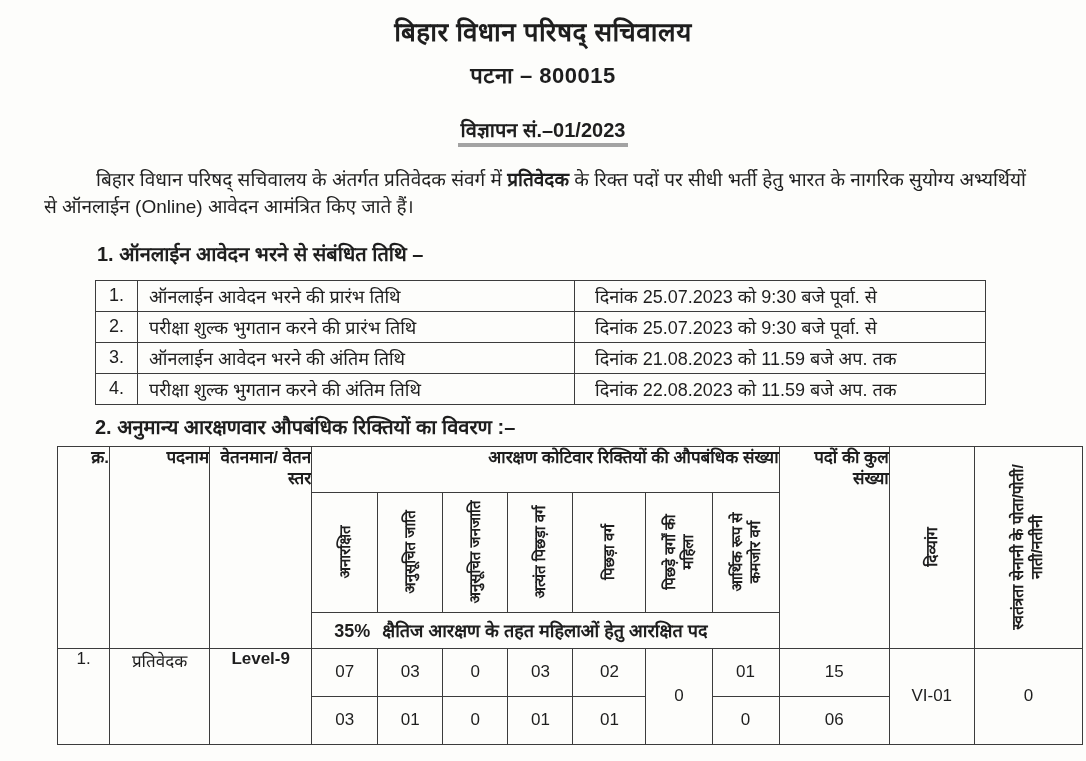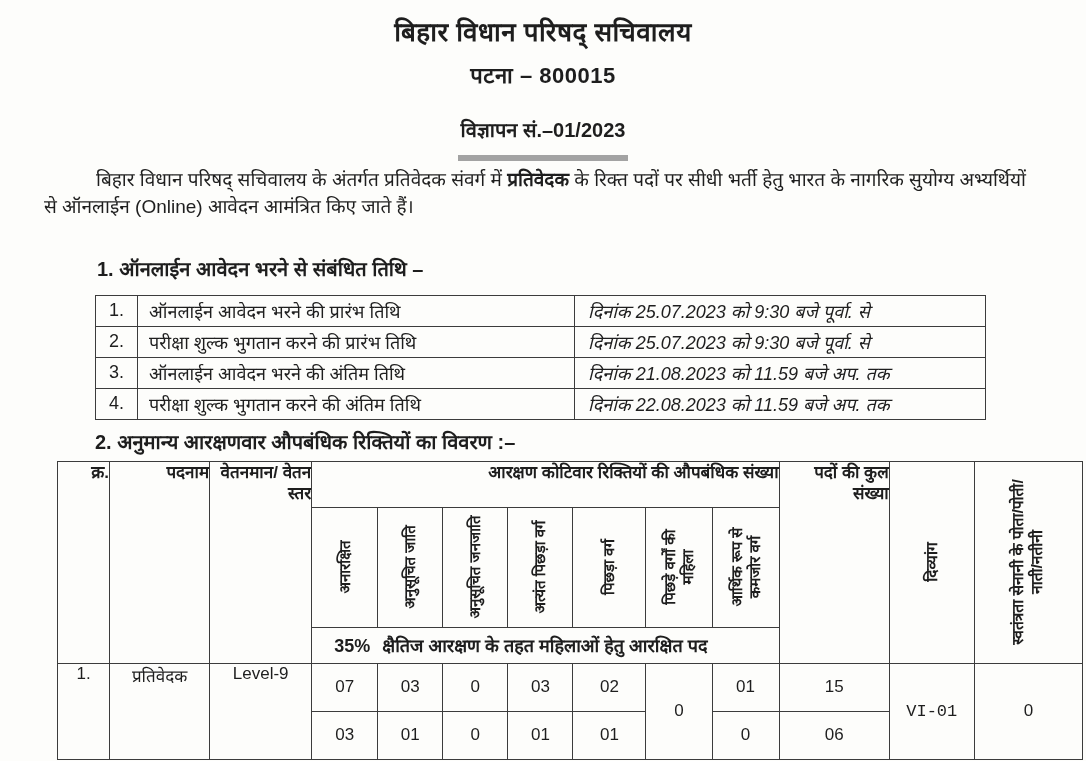--- a/index.html
+++ b/index.html
@@ -7,59 +7,59 @@
   body {
     width:1086px; height:761px; overflow:hidden;
     background:#fdfdfb; color:#1e1e1e;
     font-family:"Liberation Sans", sans-serif;
   }
   .page { width:1086px; height:545px; position:relative; }
 
   .doc-title { text-align:center; font-size:26px; font-weight:bold; padding-top:13px; letter-spacing:.5px; }
   .doc-city  { text-align:center; font-size:22px; font-weight:bold; margin-top:10px; letter-spacing:.5px; }
   .doc-advert{ text-align:center; margin-top:27px; }
-  .doc-advert span { font-size:20px; font-weight:bold; border-bottom:6px solid #a3a3a3; padding:0 3px 14px; }
+  .doc-advert span { font-size:20px; font-weight:bold; border-bottom:4px solid #a3a3a3; padding:0 3px 2px; }
 
   .intro { margin:24px 42px 0 44px; font-size:19px; line-height:1.42; text-indent:52px; }
   .intro b { font-weight:bold; }
 
-  .sec-heading { font-size:20px; font-weight:bold; margin:34px 0 0 97px; }
+  .sec-heading { font-size:20px; font-weight:bold; margin:19px 0 0 97px; }
   .sec-heading.s2 { margin:8px 0 0 95px; }
 
   table { border-collapse:collapse; table-layout:fixed; }
   td, th { border:1.5px solid #3c3c3c; }
 
   
   .t1 { margin:13px 0 0 95px; width:890px; }
   .t1 td { height:31px; font-size:18px; padding:0 6px; overflow:hidden; white-space:nowrap; }
   .t1 .sl { text-align:center; padding:0; }
   .t1 .lbl { padding-left:11px; }
-  .t1 .val { padding-left:13px;font-style:italic; }
+  .t1 .val { padding-left:20px; }
 
   
   .t2 { margin:6px 0 0 57px; width:1026px; }
   .t2 th, .t2 td { font-size:17px; padding:0; overflow:hidden; }
   .t2 th { font-weight:bold; }
   .th-top { vertical-align:top; text-align:right; padding-top:5px; line-height:1.25; }
   .group-h { font-size:19px; }
   .vwrap { position:relative; width:100%; }
   .vwrap.h120 { height:116px; }
   .vwrap.h204 { height:198px; }
   .vtext { position:absolute; top:50%; left:50%;
            transform:translate(-50%,-50%) rotate(-90deg);
            text-align:center; font-weight:bold; font-size:15px; line-height:1.2;
            width:112px; }
   .vtext.wide { width:192px; font-size:15.5px; }
   .note-row td { text-align:left; font-weight:bold; font-size:18px; padding-left:22px; }
   .note-row b { margin-right:12px; }
   .num { text-align:center; font-size:17.5px; vertical-align:middle; }
   .cell-top { vertical-align:top; text-align:center; padding-top:8px; font-size:18px; }
-  .cell-top.bold { font-weight:normal; }
+  .cell-top.bold { font-weight:bold; }
   .mid { vertical-align:middle; text-align:center; font-size:17.5px; }
-  .divyang-val { font-family:Liberation Mono, monospace;margin-left:32px; }
+  .divyang-val { font-family:Liberation Sans, sans-serif;margin-left:32px; }
 </style>
 </head>
 <body>
 
 <div class="page">
 
   <div class="doc-title">बिहार विधान परिषद् सचिवालय</div>
   <div class="doc-city">पटना – 800015</div>
   <div class="doc-advert">
     <span>विज्ञापन सं.–01/2023</span>

